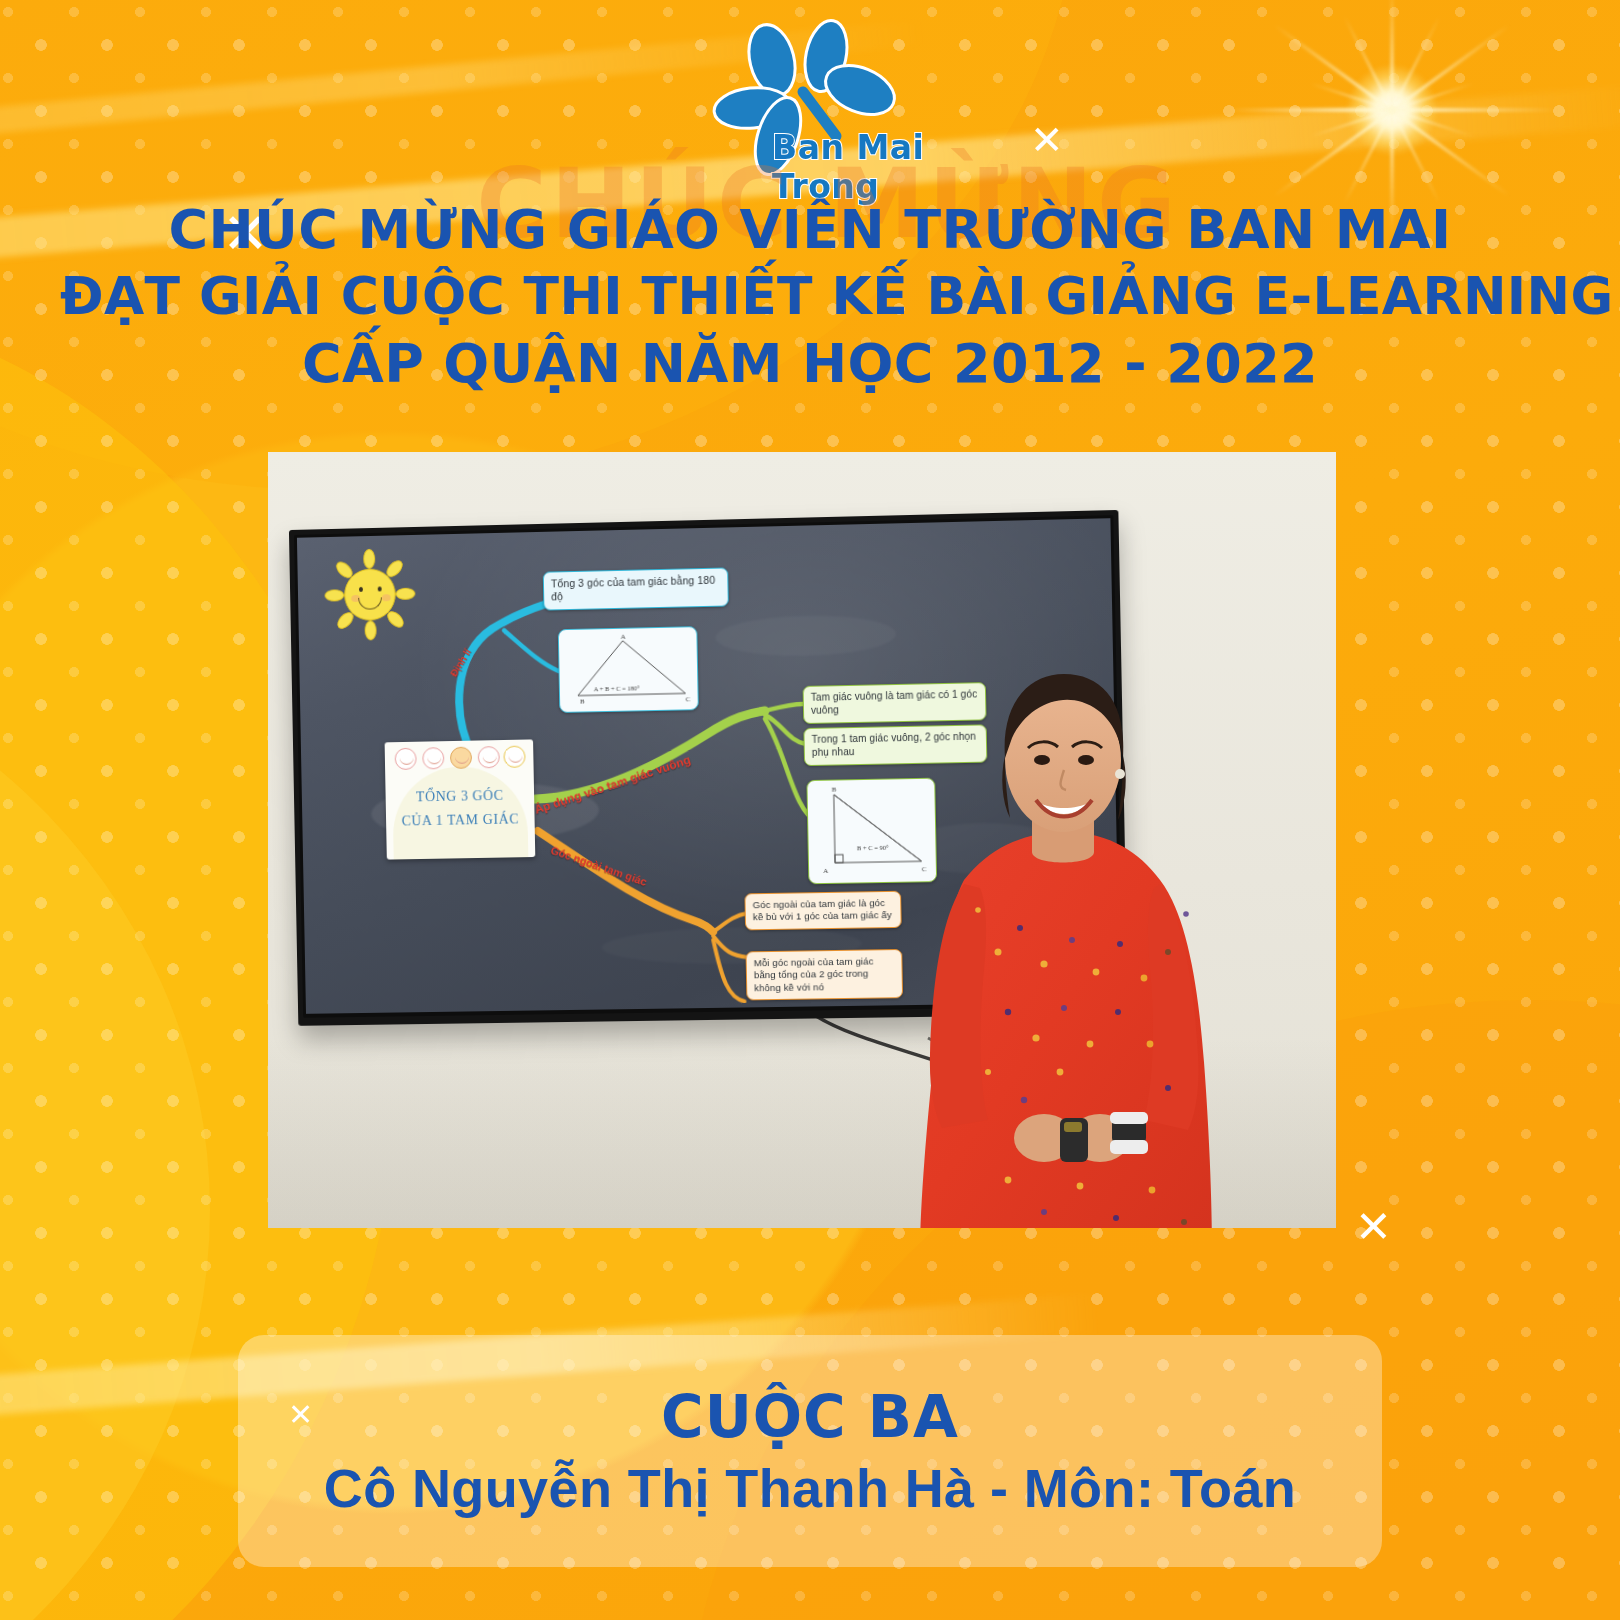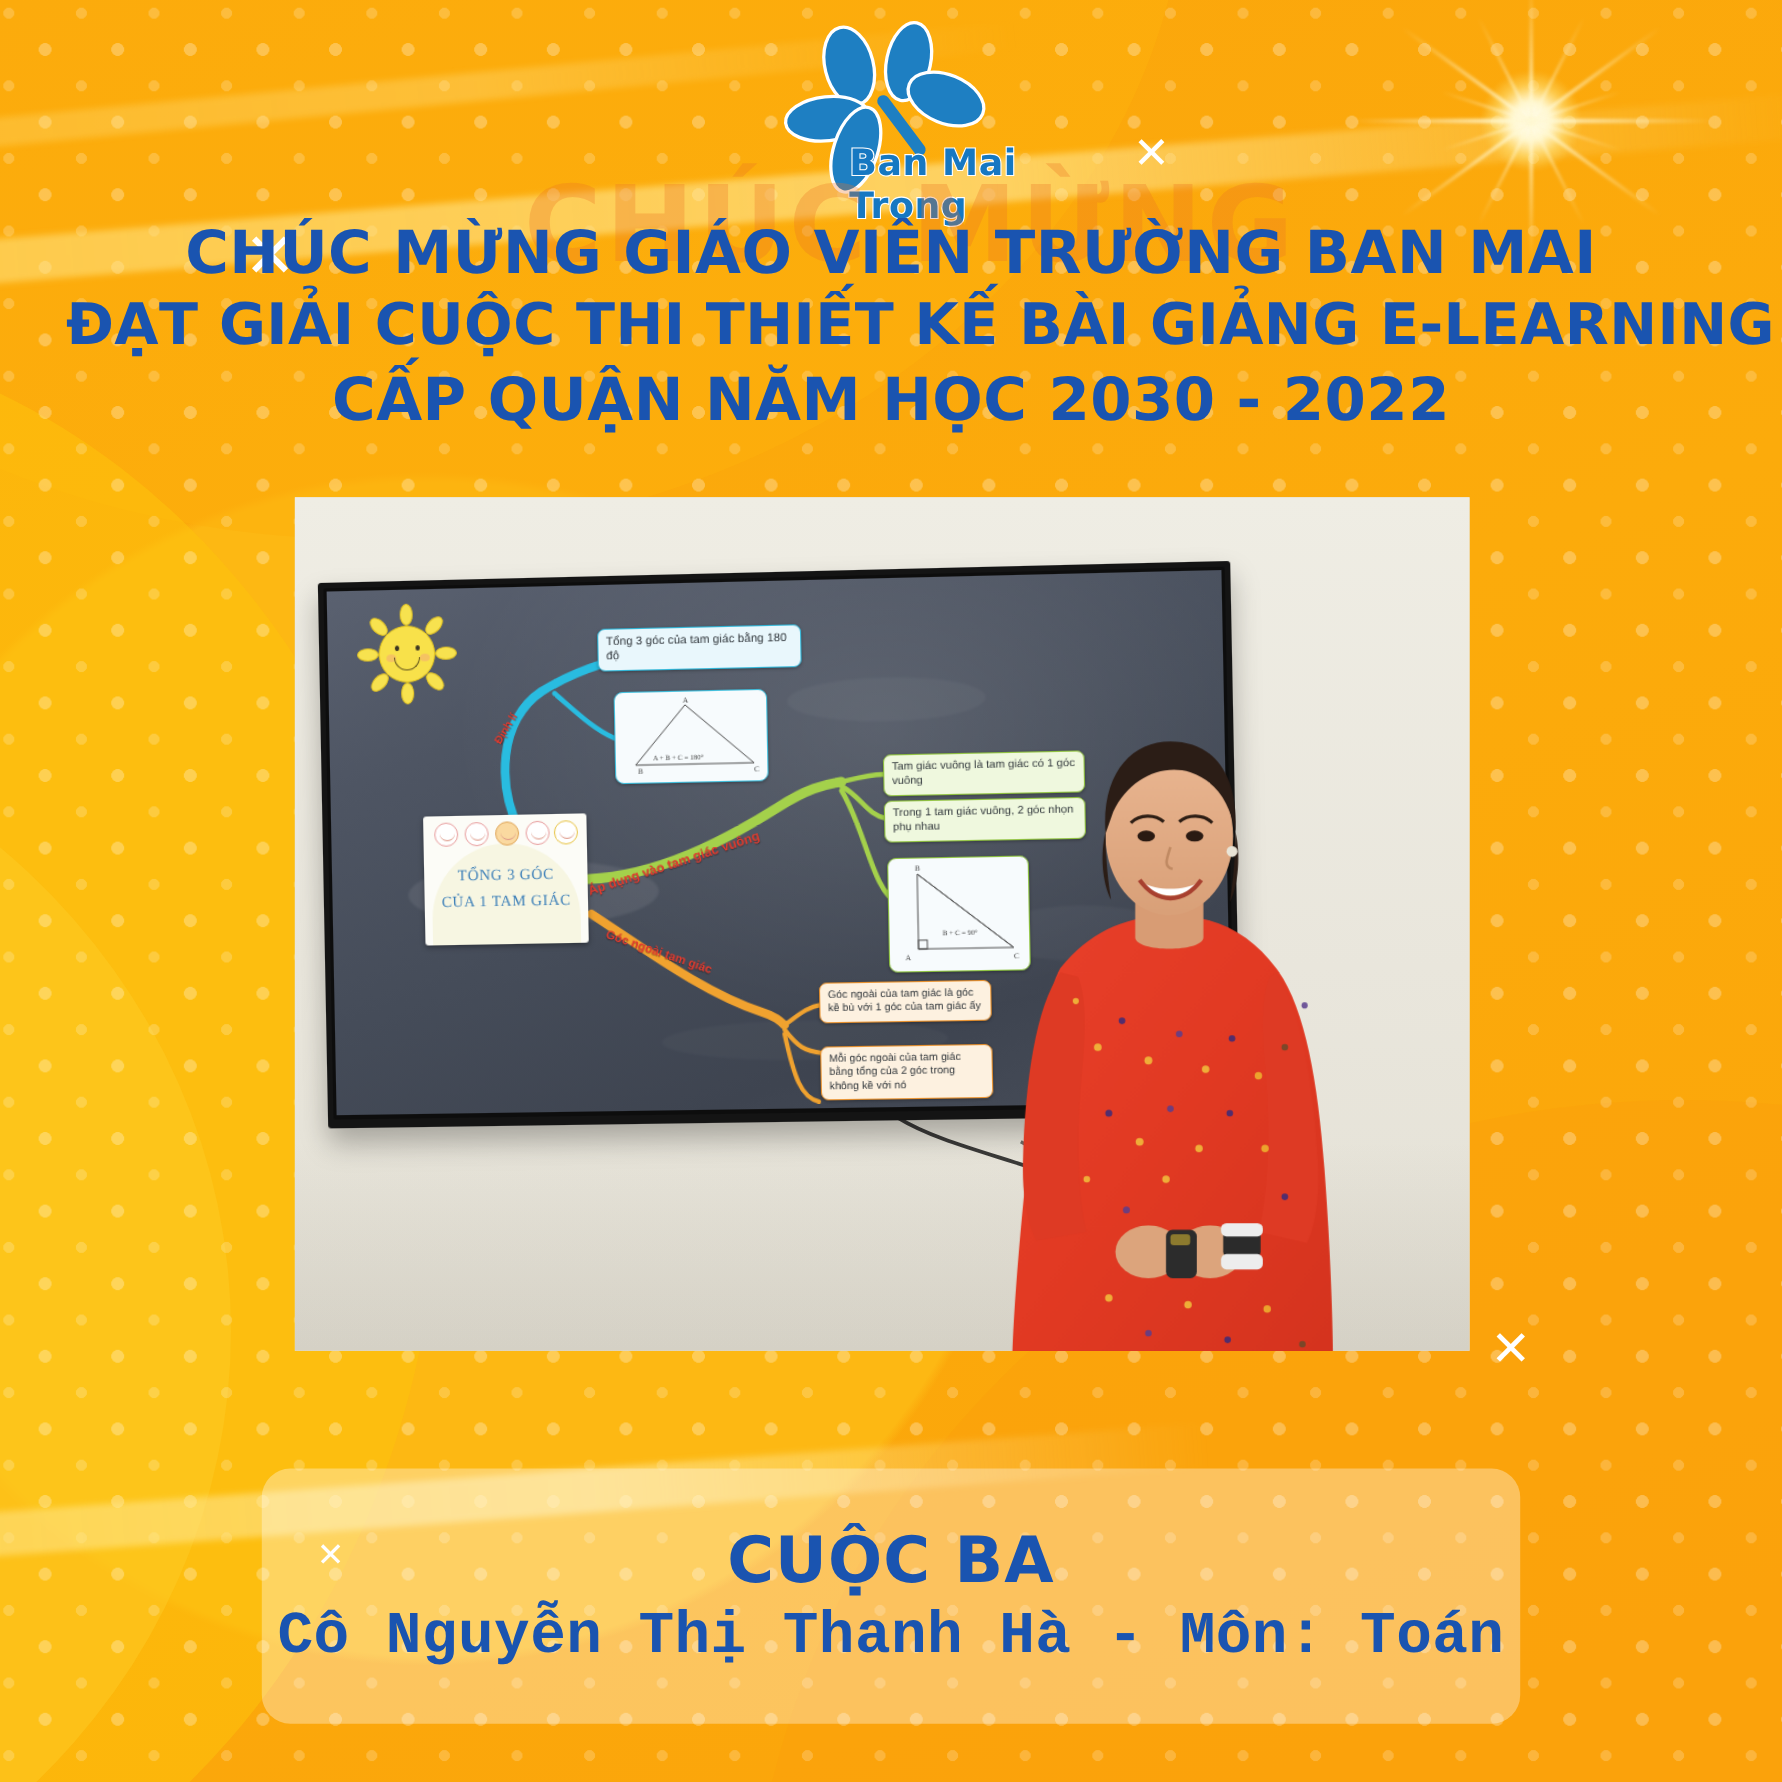--- a/index.html
+++ b/index.html
@@ -229,21 +229,21 @@
     background:rgba(255,255,255,.34);
     border-radius:26px;
     display:flex; flex-direction:column; align-items:center; justify-content:center;
     gap:6px;
   }
   #prize{
     color:#1A54B0; font-family:"DejaVu Sans", sans-serif; font-weight:bold;
     font-size:58px; letter-spacing:1px;
   }
   #winner{
-    color:#1A54B0; font-family:Liberation Mono, monospace; font-weight:bold;
+    color:#1A54B0; font-family:Liberation Sans, sans-serif; font-weight:bold;
     font-size:54px; letter-spacing:.4px; white-space:nowrap;
   }
 </style>
 </head>
 <body>
 
 <div id="poster">
 
   <div class="bg-curve curve-top"></div>
   <div class="bg-curve curve-left"></div>
@@ -283,21 +283,21 @@
     </div>
   </div>
   <div class="x-mark" id="x-logo">✕</div>
 
   <div id="watermark">CHÚC MỪNG</div>
 
   <div class="x-mark" id="x-title">✕</div>
   <div id="title">
     <div class="l1">CHÚC MỪNG GIÁO VIÊN TRƯỜNG BAN MAI</div>
     <div class="l2">ĐẠT GIẢI CUỘC THI THIẾT KẾ BÀI GIẢNG E-LEARNING</div>
-    <div class="l3">CẤP QUẬN NĂM HỌC 2030 - 2022</div>
+    <div class="l3">CẤP QUẬN NĂM HỌC 2012 - 2022</div>
   </div>
 
   <div id="photo">
     <div class="wall"></div>
     <div class="wall-shadow"></div>
 
     <svg id="cable">
       <path d="M8 4 C 60 36, 150 46, 230 92 C 280 122, 288 158, 300 190" stroke="#1b1b1b" stroke-width="3.4" fill="none" opacity=".85"></path>
       <path d="M120 26 C 180 58, 236 96, 258 150" stroke="#1b1b1b" stroke-width="3" fill="none" opacity=".6"></path>
     </svg>

